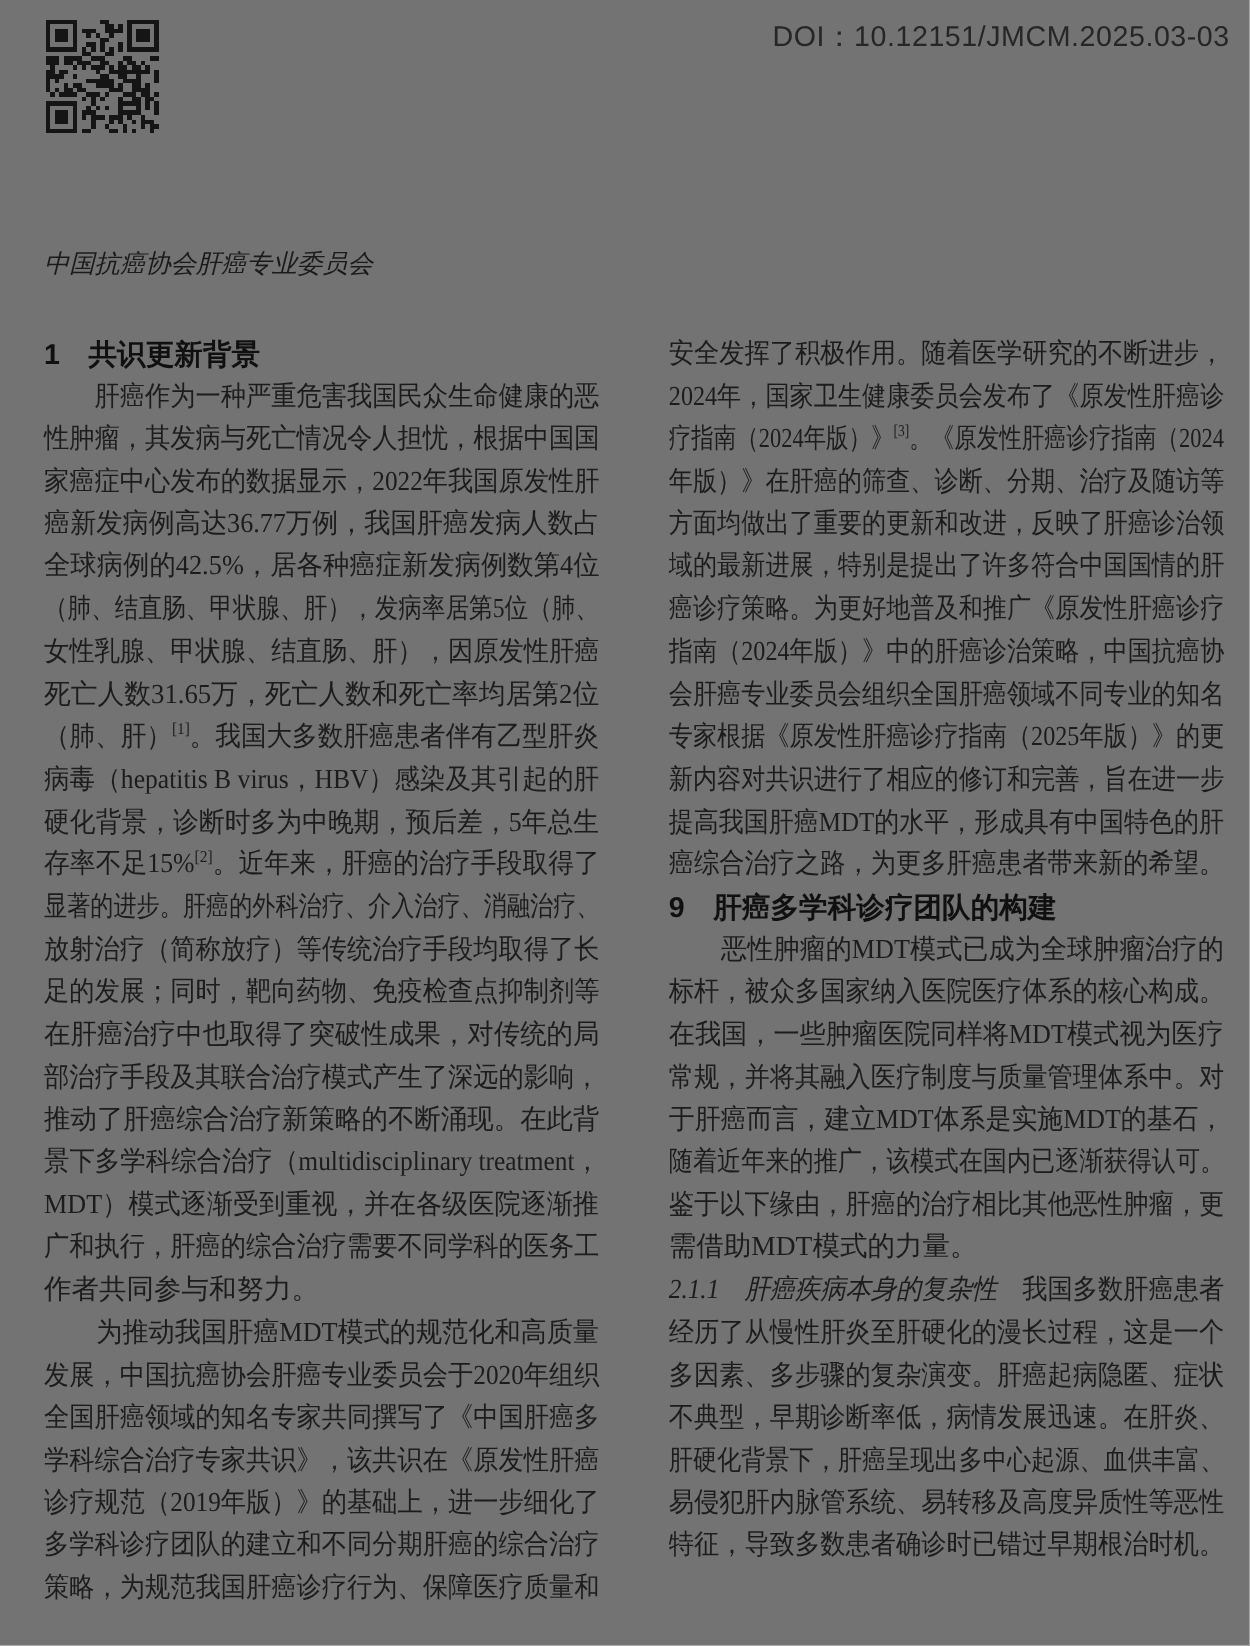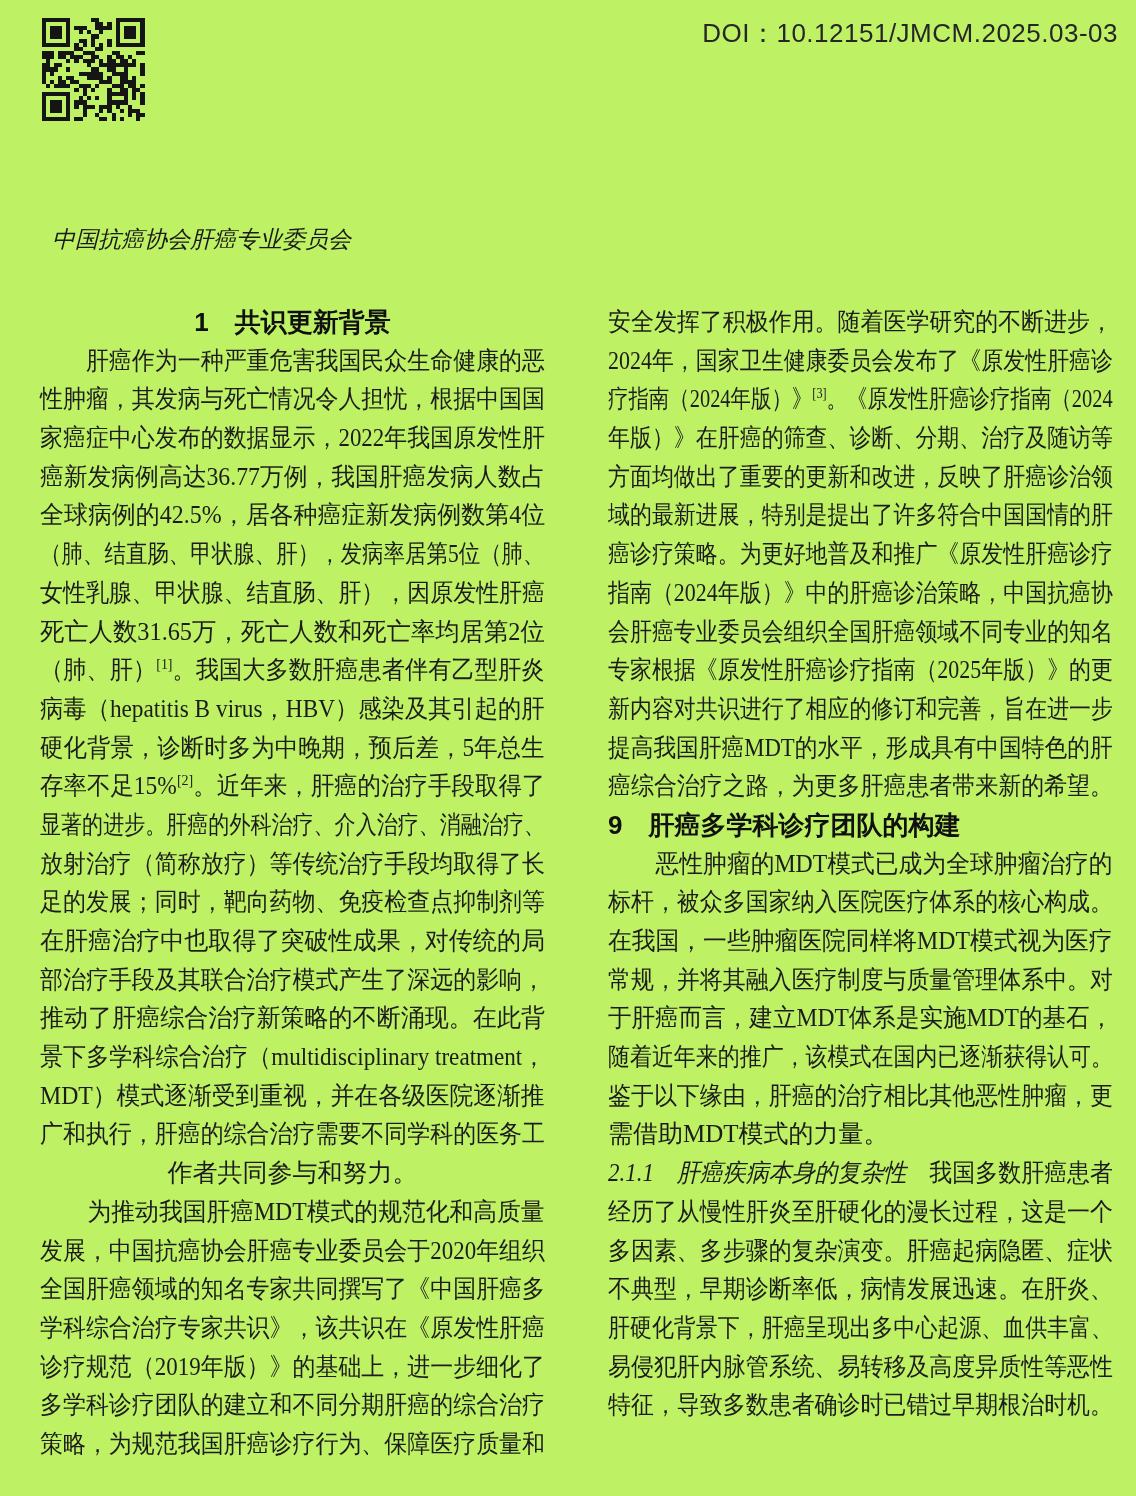--- a/index.html
+++ b/index.html
@@ -2,42 +2,42 @@
 <html lang="zh"><head>
 <meta charset="utf-8">
 <style>
   html,body{margin:0;padding:0;}
   body{
     width:1136px;height:1496px;position:relative;overflow:hidden;
     background:#ffffff;
     font-family:"Liberation Serif","DejaVu Serif",serif;
     color:#1c1c1c;
   }
-  .page{position:absolute;inset:0;background:#bef264;}
+  .page{position:absolute;inset:0;background:#737373;}
 
   
   .qr{position:absolute;left:40px;top:18px;width:106px;height:103px;}
   .doi{
     position:absolute;top:16px;right:18px;
     font-family:"Liberation Sans","DejaVu Sans",sans-serif;
     font-size:26px;letter-spacing:.5px;color:#262626;white-space:nowrap;
   }
   .title{
     position:absolute;left:40px;top:128px;width:1056px;margin:0;
     font-size:50px;line-height:62px;font-weight:700;color:#0f0f0f;
     text-align:center;white-space:nowrap;
   }
   .author{
-    position:absolute;left:52px;top:224px;
+    position:absolute;left:40px;top:224px;
     font-size:23px;font-style:italic;color:#1a1a1a;white-space:nowrap;
   }
 
   
   .col{position:absolute;top:303px;width:505px;}
-  .col-left{left:40px;text-align:center;}
+  .col-left{left:40px;}
   .col-right{left:592px;margin-left:16px;}
   .line{
     height:38.7px;line-height:38.7px;font-size:25px;
     white-space:nowrap;color:#1c1c1c;
   }
   .line.h1{
     font-family:"Liberation Sans","DejaVu Sans",sans-serif;
     font-weight:700;font-size:26px;color:#101010;
   }
   .line.kai,.kai{font-style:italic;}

